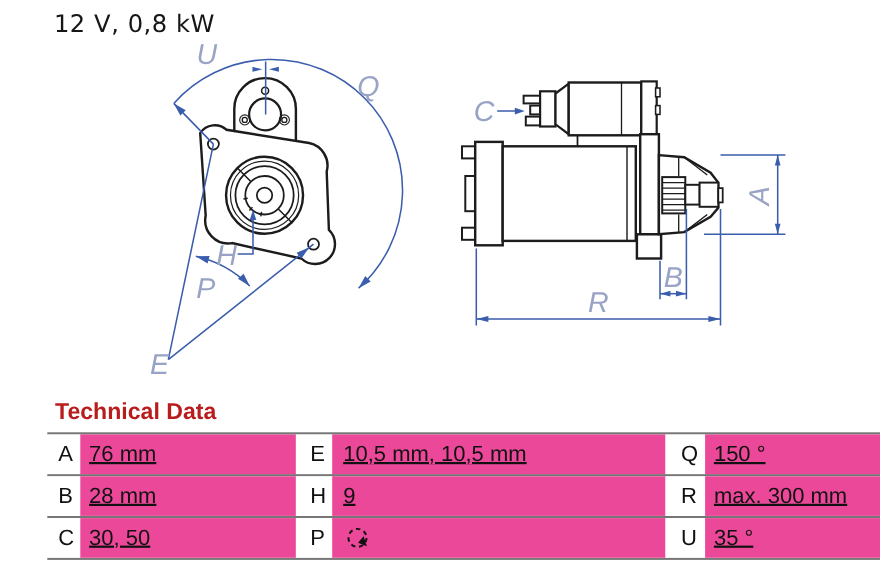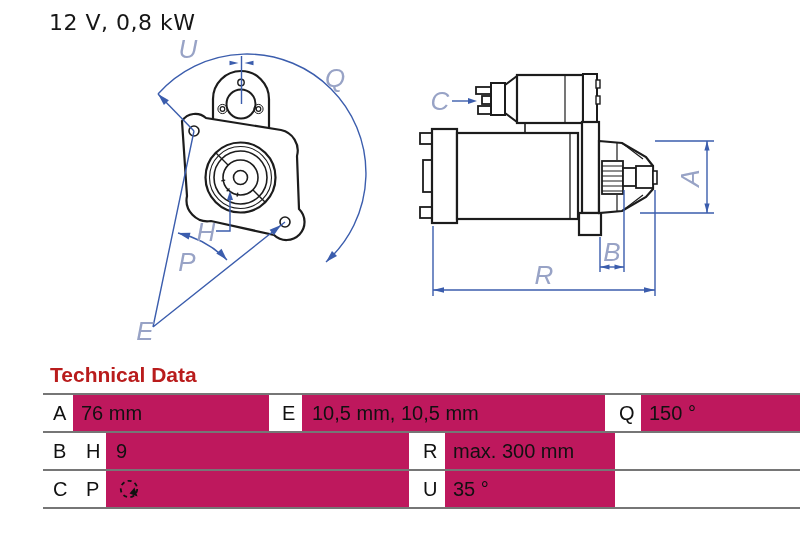--- a/index.html
+++ b/index.html
@@ -7,21 +7,21 @@
           font-family:"Liberation Sans",sans-serif;color:#111;margin-left:25px;}
   .title{position:absolute;left:24px;top:10px;font-family:"DejaVu Sans",sans-serif;
          font-size:22px;font-weight:500;color:#161616;letter-spacing:0.5px;}
   .drawing{position:absolute;left:0;top:30px;}
   .tech-heading{position:absolute;left:25px;top:363px;font-size:21px;font-weight:bold;color:#b91c1c;}
   .table{position:absolute;left:18px;top:393px;width:768px;border-top:2px solid #767676;}
   .trow{display:flex;height:38px;border-bottom:2px solid #767676;box-sizing:border-box;
         align-items:stretch;font-size:20px;}
   .tcell{display:flex;align-items:center;box-sizing:border-box;}
   .tlabel{background:#fff;padding-left:10px;}
-  .tvalue{background:#be185d;padding-left:8px;}
+  .tvalue{background:#ec4899;padding-left:8px;text-decoration:underline;}
   .c1{width:30px;}
   .v1{width:196px;}
   .c2{width:33px;padding-left:13px;}
   .v2{width:303px;padding-left:10px;}
   .c3{width:36px;padding-left:14px;}
   .v3{width:170px;}
   .dim-line{stroke:#3b5dad;stroke-width:1.4;fill:none;}
   .dim-fill{fill:#3b5dad;stroke:none;}
   .blk{stroke:#1c1c1c;fill:none;}
   .blkw{stroke:#1c1c1c;fill:#ffffff;}
@@ -166,28 +166,30 @@
       <div class="tcell tlabel c1">A</div>
       <div class="tcell tvalue v1">76 mm</div>
       <div class="tcell tlabel c2">E</div>
       <div class="tcell tvalue v2">10,5 mm, 10,5 mm</div>
       <div class="tcell tlabel c3">Q</div>
       <div class="tcell tvalue v3">150 °</div>
     </div>
 
     <div class="trow">
       <div class="tcell tlabel c1">B</div>
+      <div class="tcell tvalue v1">28 mm</div>
       <div class="tcell tlabel c2">H</div>
       <div class="tcell tvalue v2">9</div>
       <div class="tcell tlabel c3">R</div>
       <div class="tcell tvalue v3">max. 300 mm</div>
     </div>
 
     <div class="trow">
       <div class="tcell tlabel c1">C</div>
+      <div class="tcell tvalue v1">30, 50</div>
       <div class="tcell tlabel c2">P</div>
       <div class="tcell tvalue v2">
         <svg width="26" height="26" viewBox="0 0 26 26">
           <circle cx="13" cy="13" r="8.2" fill="none" stroke="#111" stroke-width="1.8" stroke-dasharray="4,3.4"></circle>
           <polygon points="21.5,20.5 13.5,17.5 18.5,11.5" fill="#111"></polygon>
         </svg>
       </div>
       <div class="tcell tlabel c3">U</div>
       <div class="tcell tvalue v3">35 °</div>
     </div>

